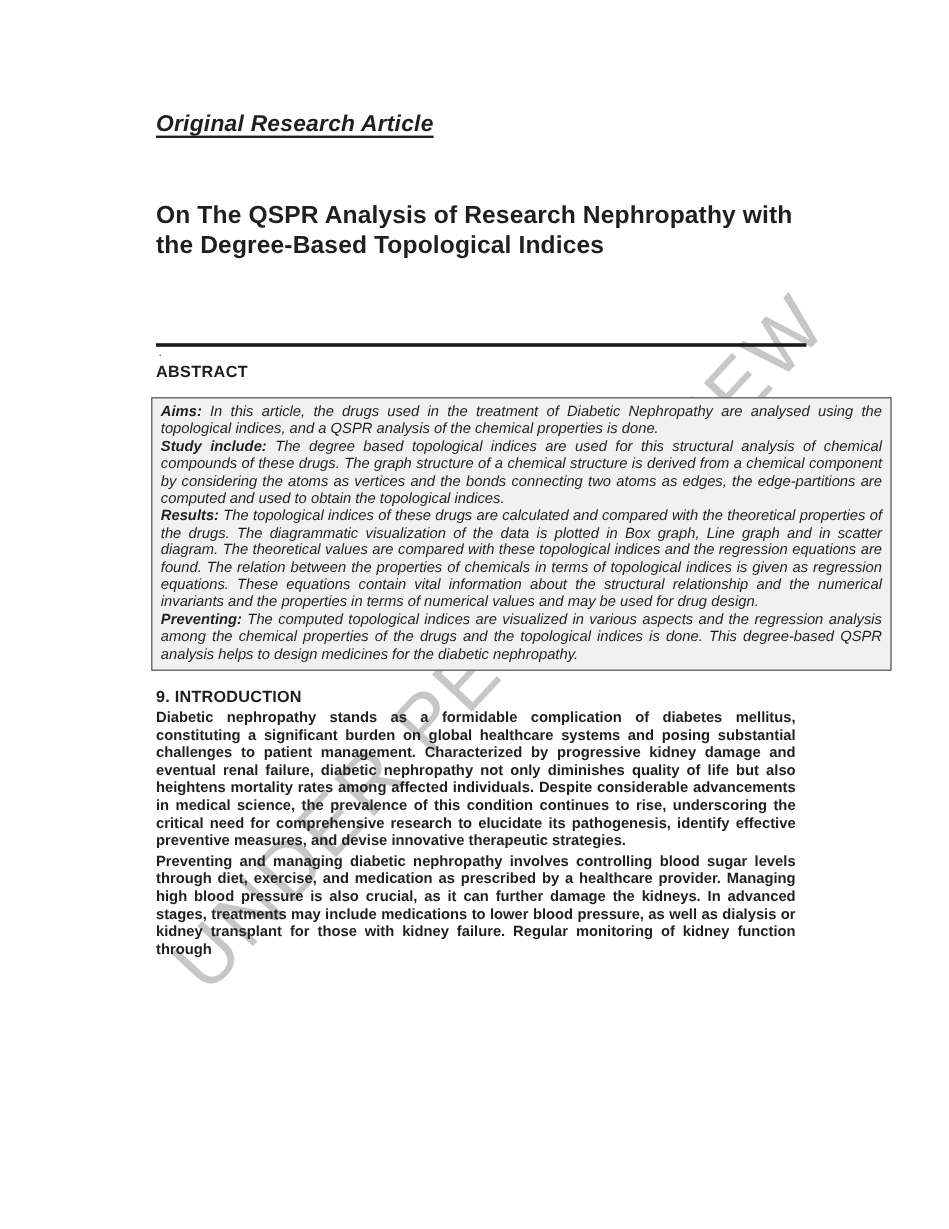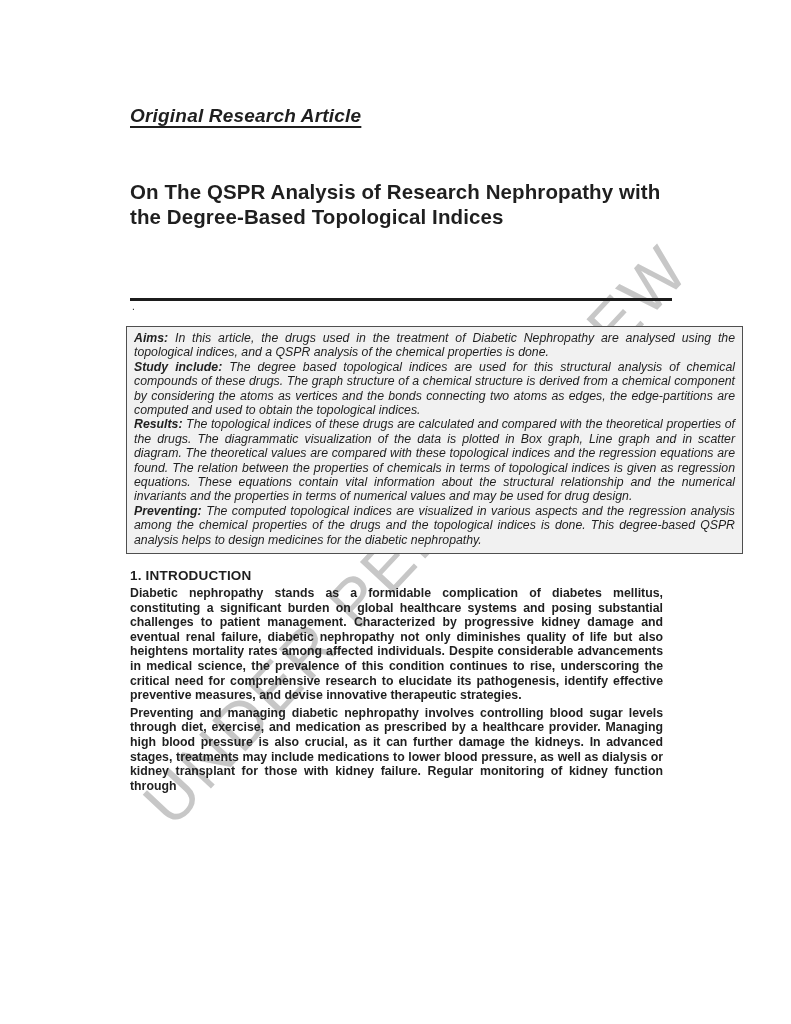--- a/index.html
+++ b/index.html
@@ -25,21 +25,21 @@
     font-size: 66px;
     letter-spacing: 3px;
     white-space: nowrap;
     color: var(--watermark, #c7c7c7);
     z-index: 1;
     user-select: none;
   }
   .content {
     position: absolute;
     left: 130px;
-    top: 12px;
+    top: 0;
     width: 533px;
     z-index: 2;
   }
   .article-type {
     margin: 93px 0 0 0;
     font-size: 19px;
     font-weight: bold;
     font-style: italic;
     text-decoration: underline;
     text-decoration-thickness: 2px;
@@ -116,29 +116,30 @@
   <div class="content">
 
     <h2 class="article-type">Original Research Article</h2>
 
     <h1 class="paper-title">On The QSPR Analysis of Research Nephropathy with the Degree-Based Topological Indices</h1>
 
     <hr class="rule">
 
     <div class="tiny-dot">.</div>
 
+    <h3 class="abstract-heading">ABSTRACT</h3>
 
     <div class="abstract-box">
       <p><b>Aims:</b><span> In this article, the drugs used in the treatment of Diabetic Nephropathy are analysed using the topological indices, and a QSPR analysis of the chemical properties is done.</span></p>
       <p><b>Study include:</b><span> The degree based topological indices are used for this structural analysis of chemical compounds of these drugs.  The graph structure of a chemical structure is derived from a chemical component by considering the atoms as vertices and the bonds connecting two atoms as edges, the edge-partitions are computed and used to obtain the topological indices.</span></p>
       <p><b>Results:</b><span> The topological indices of these drugs are calculated and compared with the theoretical properties of the drugs. The diagrammatic visualization of the data is plotted in Box graph, Line graph and in scatter diagram. The theoretical values are compared with these topological indices and the regression equations are found. The relation between the properties of chemicals in terms of topological indices is given as regression equations. These equations contain vital information about the structural relationship and the numerical invariants and the properties in terms of numerical values and may be used for drug design.</span></p>
       <p><b>Preventing:</b><span> The computed topological indices are visualized in various aspects and the regression analysis among the chemical properties of the drugs and the topological indices is done. This degree-based QSPR analysis helps to design medicines for the diabetic nephropathy.</span></p>
     </div>
 
 
-    <h3 class="section-heading">1. INTRODUCTION</h3>
+    <h3 class="section-heading">9. INTRODUCTION</h3>
 
     <p class="body-para">Diabetic nephropathy stands as a formidable complication of diabetes mellitus, constituting a significant burden on global healthcare systems and posing substantial challenges to patient management. Characterized by progressive kidney damage and eventual renal failure, diabetic nephropathy not only diminishes quality of life but also heightens mortality rates among affected individuals. Despite considerable advancements in medical science, the prevalence of this condition continues to rise, underscoring the critical need for comprehensive research to elucidate its pathogenesis, identify effective preventive measures, and devise innovative therapeutic strategies.</p>
 
     <p class="body-para">Preventing and managing diabetic nephropathy involves controlling blood sugar levels through diet, exercise, and medication as prescribed by a healthcare provider. Managing high blood pressure is also crucial, as it can further damage the kidneys. In advanced stages, treatments may include medications to lower blood pressure, as well as dialysis or kidney transplant for those with kidney failure. Regular monitoring of kidney function through</p>
 
   </div>
 </div>
 
 </body></html>

